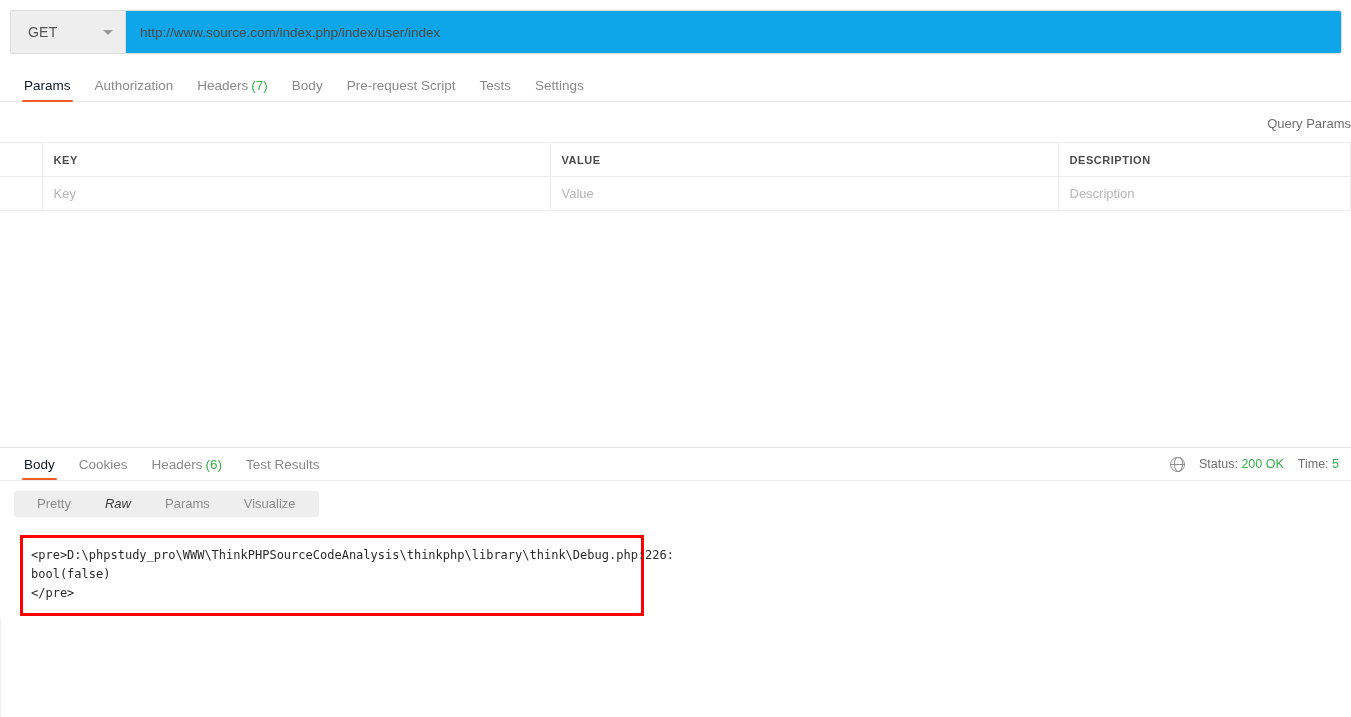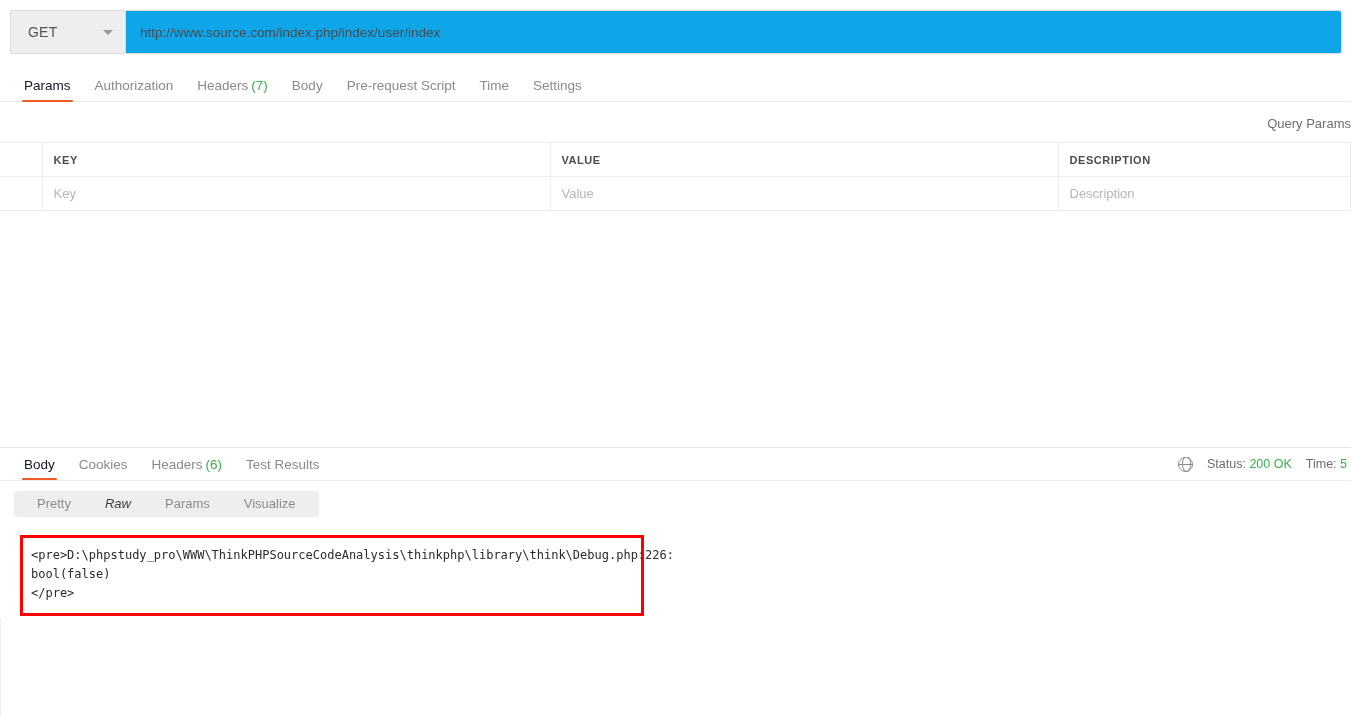--- a/index.html
+++ b/index.html
@@ -139,21 +139,21 @@
     height: 33px;
     padding-left: 12px;
     border-bottom: 1px solid #ececec;
   }
   .resp-head .tab { padding-bottom: 8px; padding-top: 9px; }
   .resp-status {
     margin-left: auto;
     display: flex;
     align-items: center;
     gap: 14px;
-    padding-right: 4px;
+    padding-right: 12px;
     font-size: 12.5px;
     color: #6e6e6e;
     white-space: nowrap;
     overflow: hidden;
   }
   .globe {
     width: 15px; height: 15px;
     border: 1.3px solid #8d8d8d;
     border-radius: 50%;
     position: relative;
@@ -249,21 +249,21 @@
     <div class="tab">
       <span>Headers</span><span class="count">(7)</span>
     </div>
     <div class="tab">
       <span>Body</span>
     </div>
     <div class="tab">
       <span>Pre-request Script</span>
     </div>
     <div class="tab">
-      <span>Time</span>
+      <span>Tests</span>
     </div>
     <div class="tab">
       <span>Settings</span>
     </div>
   </div>
 
   <div class="qp-title">Query Params</div>
 
   <table class="ptable">
     <thead>

